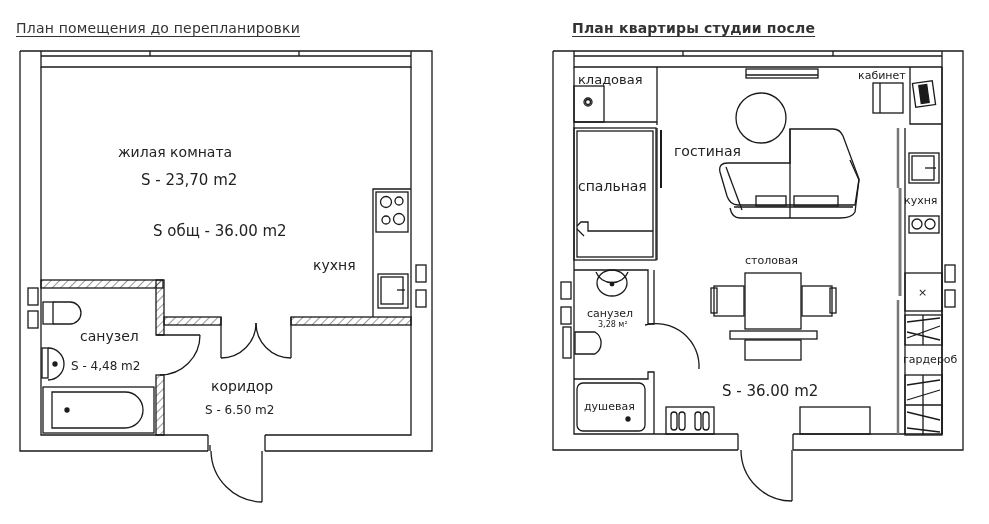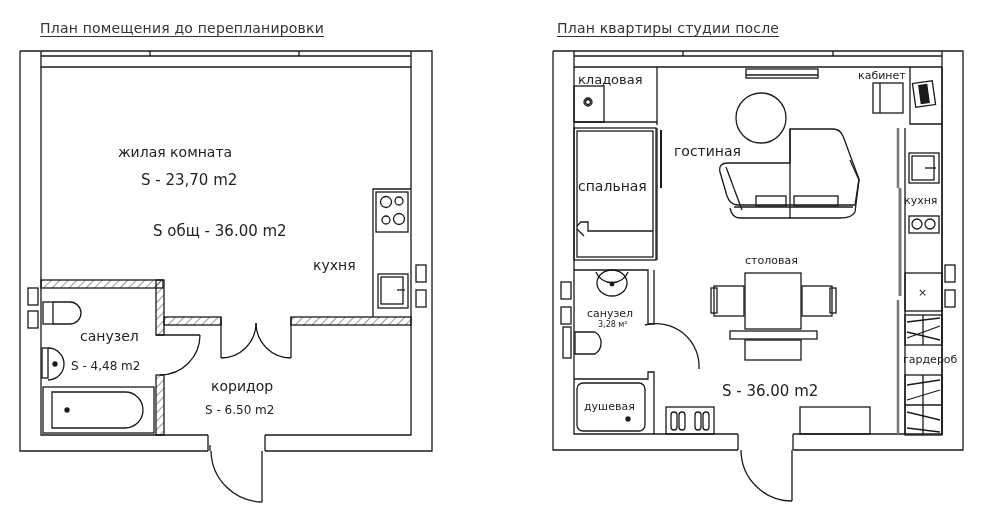--- a/index.html
+++ b/index.html
@@ -1,19 +1,19 @@
 <!DOCTYPE html>
 <html><head>
 <meta charset="utf-8">
 <style>
   html, body { margin: 0; padding: 0; background: #ffffff; }
   body { width: 989px; height: 524px; position: relative; overflow: hidden; font-family: "DejaVu Sans", sans-serif; }
   .title { position: absolute; font-size: 14px; color: #333; text-decoration: underline; text-underline-offset: 3px; letter-spacing: 0.2px; white-space: nowrap; }
-  #title-left { left: 40px; top: 20px; text-align: center; }
-  #title-right { left: 557px; top: 20px; }
+  #title-left { left: 16px; top: 20px; text-align: center; }
+  #title-right { left: 572px; top: 20px; font-weight: bold; }
   svg { position: absolute; left: 0; top: 0; }
   .lbl { font-family: "DejaVu Sans", sans-serif; fill: #222; }
 </style>
 </head>
 <body>
 
 <div class="title" id="title-left">План помещения до перепланировки</div>
 <div class="title" id="title-right">План квартиры студии после</div>
 
 <svg width="989" height="524" viewBox="0 0 989 524" xmlns="http://www.w3.org/2000/svg">

